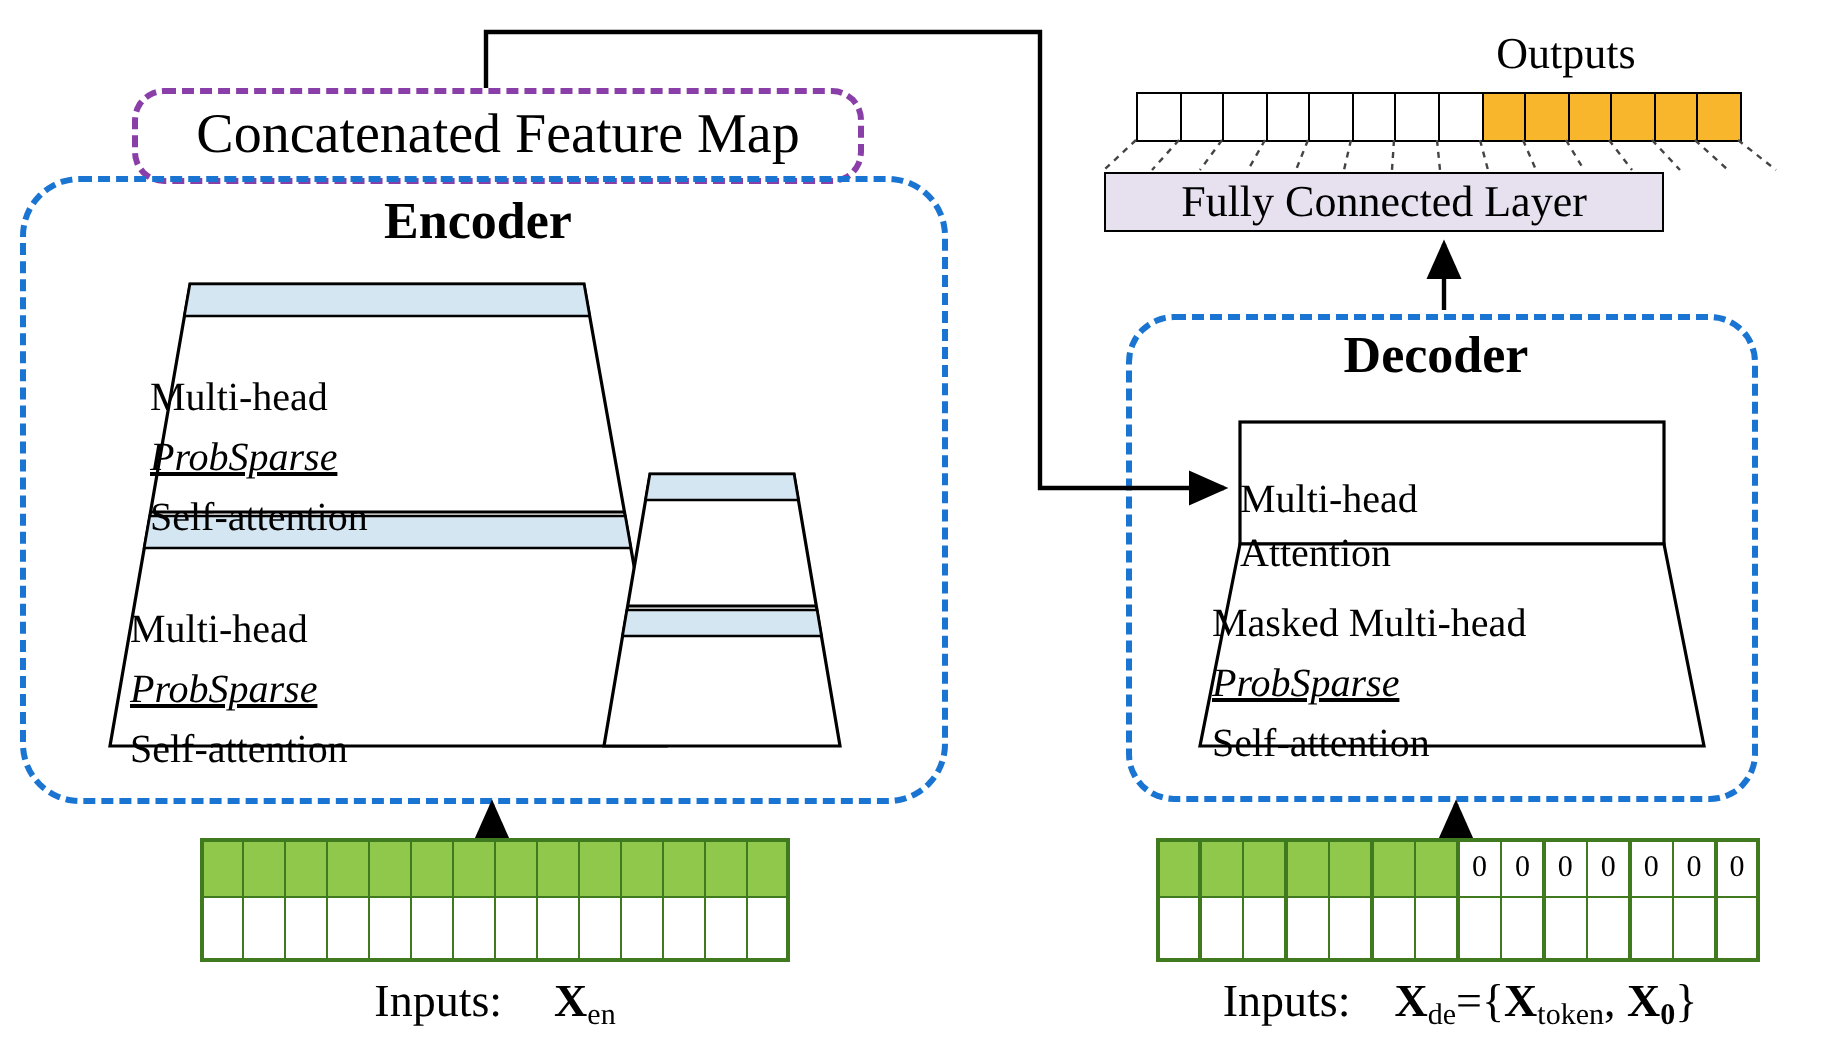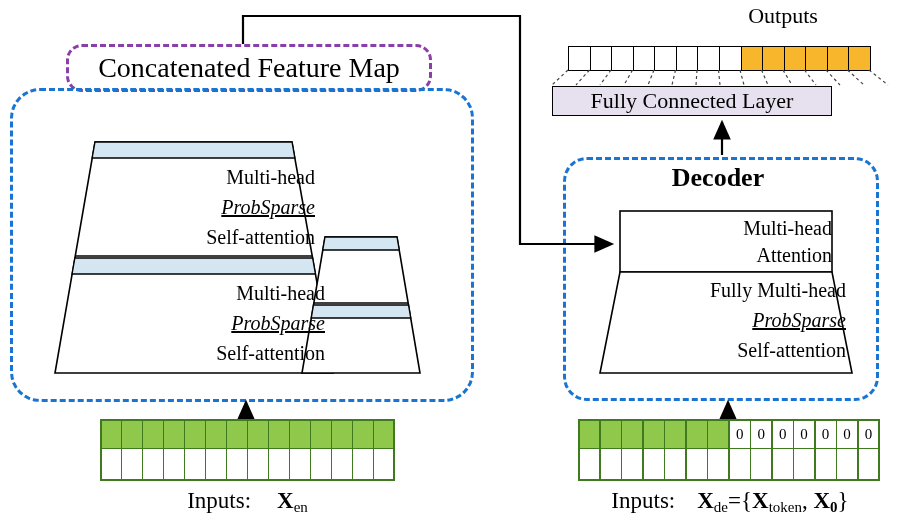--- a/index.html
+++ b/index.html
@@ -23,30 +23,30 @@
     border:3px dashed var(--blue); border-radius:24px;
   }
   .fc-box {
     position:absolute; left:552px; top:86px; width:280px; height:30px;
     background:var(--fcfill); border:1.6px solid #000; box-sizing:border-box;
     display:flex; align-items:center; justify-content:center; font-size:22px;
   }
   .title { position:absolute; text-align:center; font-weight:bold; font-size:26px; }
   .enc-title { left:10px; top:96px; width:458px; }
   .dec-title { left:563px; top:163px; width:310px; }
-  .outputs-label { position:absolute; left:703px; top:3px; width:160px; text-align:center; font-size:22px; }
+  .outputs-label { position:absolute; left:703px; top:14px; width:160px; text-align:center; font-size:22px; }
 
   svg.layer { position:absolute; left:0; top:0; }
   .shape { fill:#fff; stroke:#000; stroke-width:1.6; }
   .bar   { fill:var(--barblue); stroke:#000; stroke-width:1.3; }
   .edge  { stroke:#000; stroke-width:1.4; }
   .conn  { fill:none; stroke:#000; stroke-width:2.2; }
   .fan   { stroke:#444; stroke-width:1.2; stroke-dasharray:3 3; }
 
-  .tblock { position:absolute; text-align:right; font-size:20px; }
+  .tblock { position:absolute; text-align:left; font-size:20px;margin-top:22px; }
   .tblock span { display:block; line-height:30px; }
   .tblock.two span { line-height:27px; }
   .it { font-style:italic;text-decoration:underline; }
 
   .blk1 { left:75px;  top:162px; width:240px; }
   .blk2 { left:65px;  top:278px; width:260px; }
   .attn { left:620px; top:215px; width:212px; }
   .mask { left:606px; top:275px; width:240px; }
 
   
@@ -156,38 +156,39 @@
 
     <polygon class="shape" points="325,237 397,237 420,373 302,373"></polygon>
     <polygon class="bar" points="325,237 397,237 399.2,250 322.8,250"></polygon>
     <line class="edge" x1="313.8" y1="303" x2="408.2" y2="303"></line>
     <polygon class="bar" points="313.5,305 408.5,305 410.7,318 311.3,318"></polygon>
 
     <rect class="shape" x="620" y="211" width="212" height="61"></rect>
     <polygon class="shape" points="620,272 832,272 852,373 600,373"></polygon>
   </svg>
 
+  <div class="title enc-title">Encoder</div>
   <div class="title dec-title">Decoder</div>
 
   <div class="tblock blk1">
     <span>Multi-head</span>
     <span class="it">ProbSparse</span>
     <span>Self-attention</span>
   </div>
   <div class="tblock blk2">
     <span>Multi-head</span>
     <span class="it">ProbSparse</span>
     <span>Self-attention</span>
   </div>
   <div class="tblock two attn">
     <span>Multi-head</span>
     <span>Attention</span>
   </div>
   <div class="tblock mask">
-    <span>Fully Multi-head</span>
+    <span>Masked Multi-head</span>
     <span class="it">ProbSparse</span>
     <span>Self-attention</span>
   </div>
 
   <div class="iogrid enc-grid">
     <div class="grow top">
         <div class="cell green"></div>
         <div class="cell green"></div>
         <div class="cell green"></div>
         <div class="cell green"></div>

